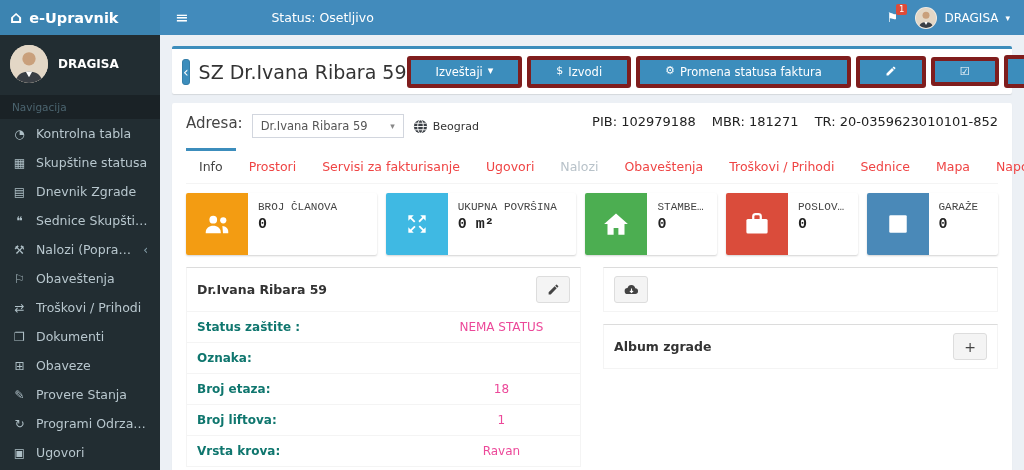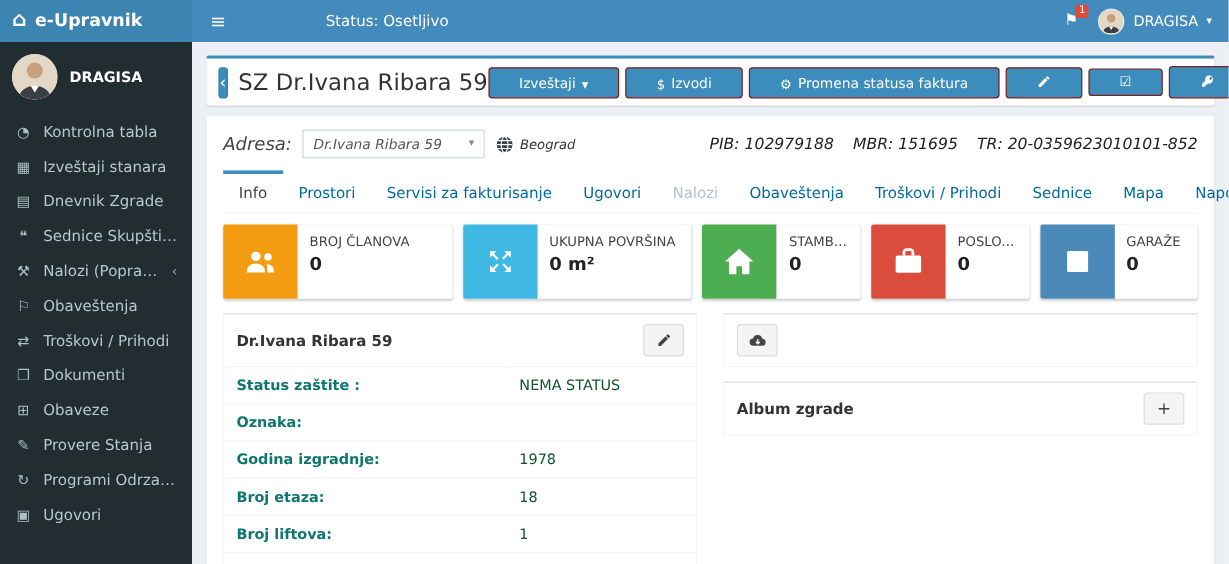--- a/index.html
+++ b/index.html
@@ -32,56 +32,56 @@
   .tb-avatar{width:22px;height:22px;border-radius:50%;overflow:hidden;background:#e3d7c6;border:1px solid rgba(255,255,255,.5);}
   .tb-name{font-size:12px;}
   .tb-caret{font-size:9px;}
 
   
   .content{flex:1;padding:11px 12px 0;overflow:hidden;}
   .title-card{background:#fff;border-top:3px solid #3c8dbc;border-radius:2px;box-shadow:0 1px 1px rgba(0,0,0,.1);padding:6px 10px;display:flex;align-items:center;margin-bottom:9px;}
   .back-btn{width:28px;height:26px;background:#3c8dbc;border:1px solid #367fa9;border-radius:3px;color:#fff;font-size:14px;display:flex;align-items:center;justify-content:center;cursor:pointer;}
   .page-title{font-size:19px;font-weight:normal;color:#333;margin-left:9px;white-space:nowrap;}
   .title-toolbar{margin-left:auto;display:flex;align-items:center;gap:5px;}
-  .btn{display:flex;align-items:flex-end;gap:5px;background:#3c8dbc;border:1px solid #7f1d1d;color:#fff;font-size:11.5px;padding:5px 25px;border-radius:3px;cursor:pointer;font-family:inherit;white-space:nowrap;}
+  .btn{display:flex;align-items:flex-start;gap:5px;background:#3c8dbc;border:4px solid #7f1d1d;color:#fff;font-size:11.5px;padding:5px 25px;border-radius:3px;cursor:pointer;font-family:inherit;white-space:nowrap;}
   .btn .bi{font-size:11px;line-height:1;}
   .btn.danger{background:#dd4b39;border-color:#d73925;}
 
   .body-card{background:#fff;border-radius:2px;box-shadow:0 1px 1px rgba(0,0,0,.1);padding:11px 14px 0;height:420px;}
-  .addr-row{display:flex;align-items:center;gap:9px;font-style:italic;}
+  .addr-row{display:flex;gap:9px;}
   .addr-label{font-size:15px;color:#444;}
   .addr-select{display:flex;align-items:center;justify-content:space-between;gap:12px;border:1px solid #d2d6de;padding:4px 8px;font-size:11.5px;color:#555;min-width:152px;cursor:pointer;background:#fff;}
   .sel-caret{font-size:9px;color:#888;}
   .addr-city{display:flex;align-items:center;gap:5px;font-size:11px;color:#333;}
   .addr-meta{margin-left:auto;display:flex;gap:16px;font-size:13px;color:#222;white-space:nowrap;}
 
   .tabs{display:flex;margin-top:10px;border-bottom:1px solid #f4f4f4;}
-  .tab{padding:8px 13px 9px;font-size:12.5px;color:#0369a1;border-top:3px solid transparent;cursor:pointer;white-space:nowrap;}
+  .tab{padding:8px 13px 9px;font-size:12.5px;color:#ef4444;border-top:3px solid transparent;cursor:pointer;white-space:nowrap;}
   .tab.active{border-top-color:#3c8dbc;color:#444;}
   .tab.muted{color:#b8c2c9;}
 
   .stats{display:flex;gap:9px;margin:9px 0 12px;}
-  .info-box{flex:1;min-width:0;background:#fff;box-shadow:0 1px 2px rgba(0,0,0,.18);border-radius:2px;display:flex;min-height:62px;}
+  .info-box{flex:1;min-width:0;background:#fff;box-shadow:0 1px 2px rgba(0,0,0,.18);border-radius:2px;display:flex;min-height:62px;font-family:Liberation Mono, monospace;}
   .info-box.wide{flex:1.45;}
   .ib-icon{flex:0 0 62px;display:flex;align-items:center;justify-content:center;border-radius:2px 0 0 2px;}
   .ib-content{padding:8px 10px;min-width:0;}
   .ib-text{display:block;font-size:11px;color:#444;white-space:nowrap;overflow:hidden;text-overflow:ellipsis;}
   .ib-number{display:block;font-weight:bold;font-size:15px;margin-top:3px;color:#222;}
   .bg-orange{background:#f39c12}.bg-aqua{background:#3fb9e3}.bg-green{background:#4cae51}.bg-red{background:#da4c3b}.bg-blue{background:#4a89b8}
 
   .cols{display:flex;gap:22px;}
   .col{flex:1;min-width:0;}
   .panel{border:1px solid #f4f4f4;border-top:1px solid #dcdcdc;margin-bottom:12px;background:#fff;}
   .panel-heading{display:flex;align-items:center;justify-content:space-between;padding:8px 10px;}
   .panel-title{font-weight:bold;font-size:12.5px;color:#333;}
   .btn-default{background:#f4f4f4;border:1px solid #ddd;border-radius:3px;width:34px;height:27px;display:flex;align-items:center;justify-content:center;color:#444;cursor:pointer;font-size:14px;font-family:inherit;}
   .detail-table{width:100%;border-collapse:collapse;font-size:12px;}
   .detail-table td{border-top:1px solid #f4f4f4;padding:8px 10px;}
   .detail-table td.dl{font-weight:bold;color:#0f766e;width:60%;}
-  .detail-table td.dv{color:#14532d;}
+  .detail-table td.dv{color:#ec4899;text-align:center;}
 </style>
 </head>
 <body>
 
 <div class="app">
 
   <aside class="sidebar">
     <div class="logo">
       <span class="logo-icon">⌂</span>
       <span>e-Upravnik</span>
@@ -90,28 +90,29 @@
       <div class="avatar">
         <svg viewBox="0 0 40 40" width="100%" height="100%">
             <rect width="40" height="40" fill="#e3d7c6"></rect>
             <circle cx="20" cy="14.5" r="7" fill="#c9a07c"></circle>
             <path d="M6 40c0-8 6.5-12 14-12s14 4 14 12z" fill="#3a3f45"></path>
             <path d="M16.5 28h7L20 34z" fill="#fff"></path>
           </svg>
       </div>
       <span class="user-name">DRAGISA</span>
     </div>
+    <div class="nav-header">Navigacija</div>
 
     <a class="nav-item">
       <span class="nav-ico">◔</span>
       <span class="nav-label">Kontrolna tabla</span>
     </a>
     <a class="nav-item">
       <span class="nav-ico">▦</span>
-      <span class="nav-label">Izveštaji stanara</span>
+      <span class="nav-label">Skupštine statusa</span>
     </a>
     <a class="nav-item">
       <span class="nav-ico">▤</span>
       <span class="nav-label">Dnevnik Zgrade</span>
     </a>
     <a class="nav-item">
       <span class="nav-ico">❝</span>
       <span class="nav-label">Sednice Skupštine</span>
     </a>
     <a class="nav-item">
@@ -230,21 +231,21 @@
           <span class="addr-city">
             <svg viewBox="0 0 16 16" width="15" height="15">
                 <circle cx="8" cy="8" r="7" fill="#3a3f45"></circle>
                 <ellipse cx="8" cy="8" rx="3" ry="7" fill="none" stroke="#fff" stroke-width="1"></ellipse>
                 <path d="M1.2 8h13.6M2.2 4.5h11.6M2.2 11.5h11.6" stroke="#fff" stroke-width="1"></path>
               </svg>
             <span>Beograd</span>
           </span>
           <span class="addr-meta">
             <span><span>PIB:</span> <span>102979188</span></span>
-            <span><span>MBR:</span> <span>151695</span></span>
+            <span><span>MBR:</span> <span>181271</span></span>
             <span><span>TR:</span> <span>20-0359623010101-852</span></span>
           </span>
         </div>
 
         <nav class="tabs">
           <span class="tab active">Info</span>
           <span class="tab">Prostori</span>
           <span class="tab">Servisi za fakturisanje</span>
           <span class="tab">Ugovori</span>
           <span class="tab muted">Nalozi</span>
@@ -331,24 +332,20 @@
               </div>
               <table class="detail-table">
                 <tbody>
                     <tr>
                       <td class="dl">Status zaštite :</td>
                       <td class="dv">NEMA STATUS</td>
                     </tr>
                 <tr>
                       <td class="dl">Oznaka:</td>
                       <td class="dv"></td>
-                    </tr>
-                <tr>
-                      <td class="dl">Godina izgradnje:</td>
-                      <td class="dv">1978</td>
                     </tr>
                 <tr>
                       <td class="dl">Broj etaza:</td>
                       <td class="dv">18</td>
                     </tr>
                 <tr>
                       <td class="dl">Broj liftova:</td>
                       <td class="dv">1</td>
                     </tr>
                 <tr>

